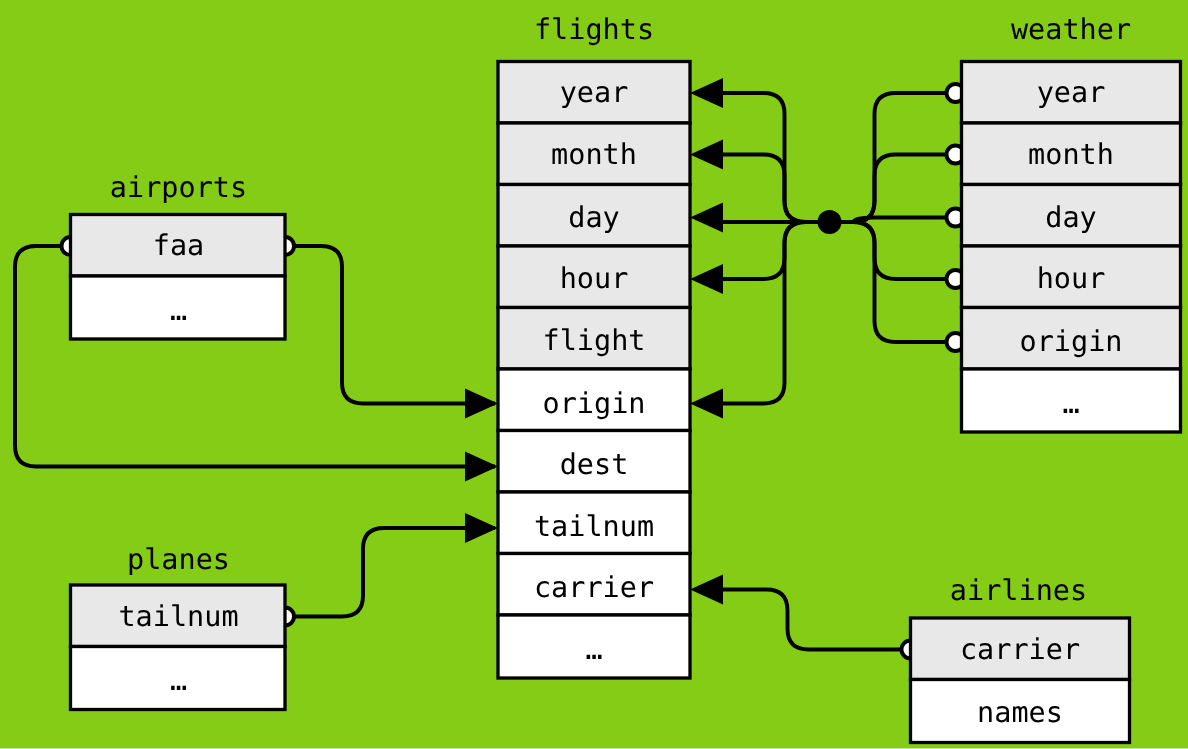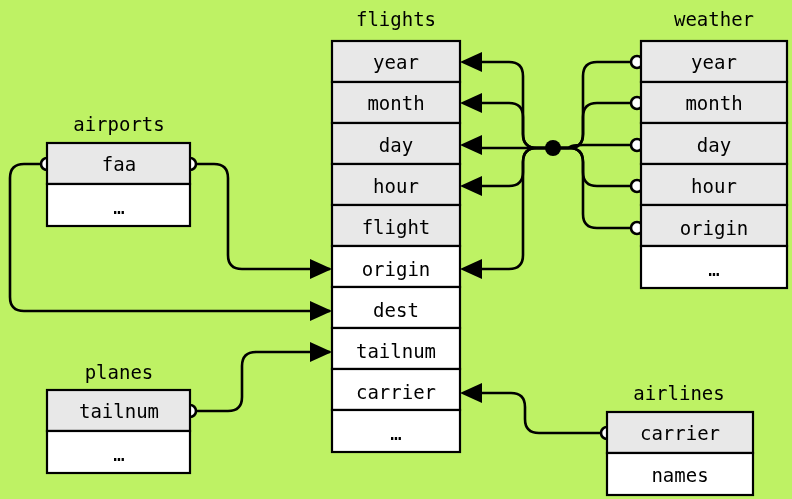--- a/index.html
+++ b/index.html
@@ -4,21 +4,21 @@
 <style>
   html, body {
     margin: 0;
     padding: 0;
     background: #ffffff;
   }
   #canvas {
     position: relative;
     width: 792px;
     height: 499px;
-    background: #bef264;
+    background: #84cc16;
     overflow: hidden;
     font-family: "DejaVu Sans Mono", "Liberation Mono", monospace;
   }
   svg.layer {
     position: absolute;
     left: 0;
     top: 0;
     width: 792px;
     height: 499px;
   }

